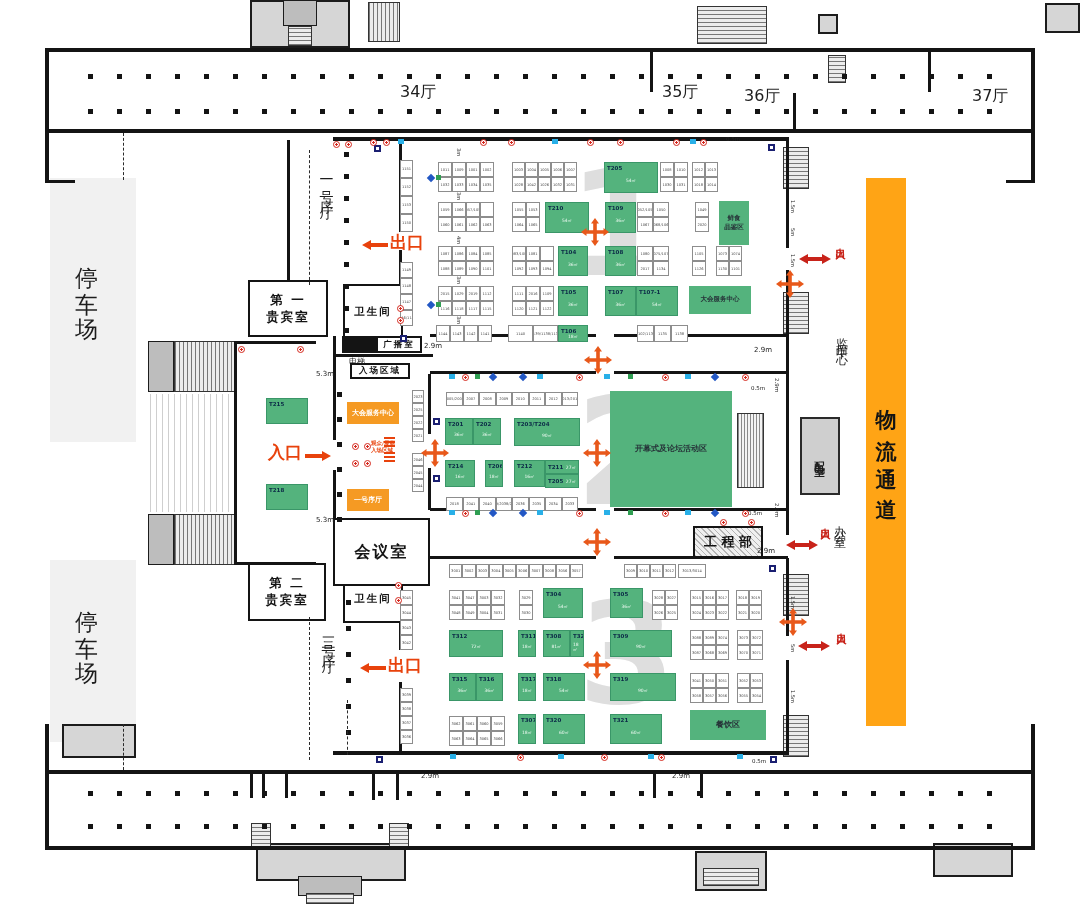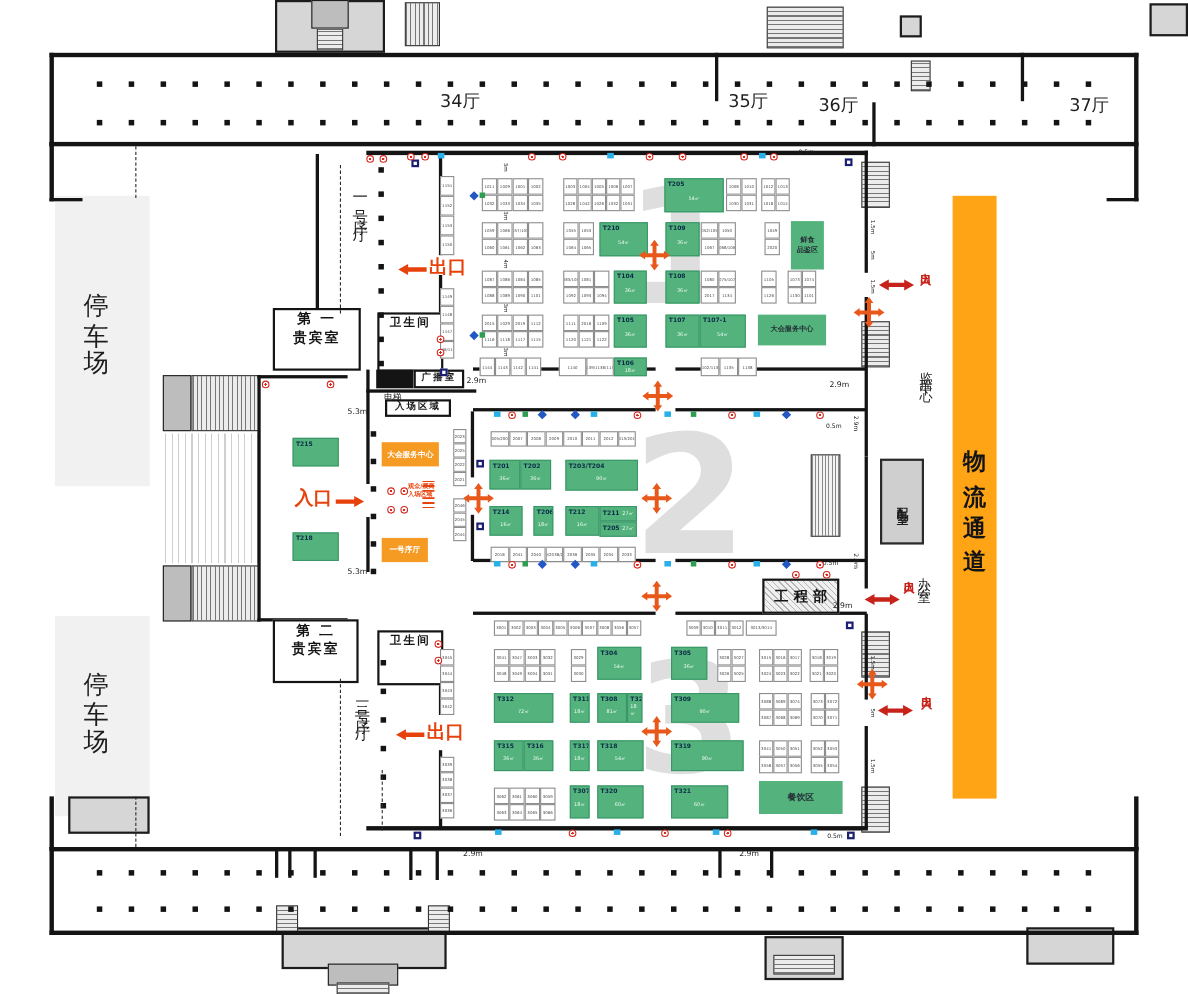--- a/index.html
+++ b/index.html
@@ -12,21 +12,21 @@
   .gray2{background:#bdbdbd;border:1.5px solid #1c1c1c;box-sizing:border-box;}
   .blackfill{background:#141414;}
   .stair{background:#ececec;border:1px solid #333;box-sizing:border-box;}
   .sh{background-image:repeating-linear-gradient(0deg,#777 0 1px,transparent 1px 4px);}
   .sv{background-image:repeating-linear-gradient(90deg,#777 0 1px,transparent 1px 4px);}
   .stairl{background:#fff;border:none;background-image:repeating-linear-gradient(90deg,#cfcfcf 0 1px,transparent 1px 6px);}
   .hatch{background:#f3f3f3 repeating-linear-gradient(90deg,#8a8a8a 0 1px,transparent 1px 3px);border:1.5px solid #333;box-sizing:border-box;}
   .hatchroom{background:#f0f0f0 repeating-linear-gradient(45deg,#b5b5b5 0 1px,transparent 1px 4px);border:2px solid #141414;box-sizing:border-box;display:flex;align-items:center;justify-content:center;font-weight:bold;color:#141414;}
   .grayroom{background:#cfcfcf;border:2px solid #2a2a2a;box-sizing:border-box;display:flex;align-items:center;justify-content:center;}
   .grayroom span{writing-mode:vertical-rl;letter-spacing:2px;color:#1d1d1d;font-weight:bold;}
-  .room{background:#fff;border:2.5px solid #141414;box-sizing:border-box;display:flex;justify-content:center;}
+  .room{background:#fff;border:2.5px solid #141414;box-sizing:border-box;display:flex;align-items:center;justify-content:center;}
   .room span{white-space:pre-line;text-align:center;color:#141414;font-weight:600;line-height:1.35;letter-spacing:2px;}
   .bar{background:#ffa415;display:flex;align-items:center;justify-content:center;}
   .bar span{writing-mode:vertical-rl;letter-spacing:30px;font-size:21px;font-weight:bold;color:#141414;}
   .obox{background:#f59a23;display:flex;align-items:center;justify-content:center;}
   .obox span{color:#fff;font-weight:bold;}
   .glabel{background:#54b37d;display:flex;align-items:center;justify-content:center;}
   .glabel span{color:#263238;font-weight:bold;white-space:pre-line;text-align:center;line-height:1.4;}
   .green{background:#54b37d;box-sizing:border-box;border:0.5px solid #3a9668;display:flex;flex-direction:column;padding:1.5px 2px;overflow:hidden;}
   .green .gid{font-size:5.5px;font-weight:bold;color:#0c2b47;line-height:1.1;}
   .green .garea{font-size:4.5px;color:#eefaf2;margin:auto;}
@@ -156,20 +156,23 @@
     <div class="abs room z3" style="left: 248px; top: 563px; width: 78px; height: 58px;">
       <span style="font-size: 12.5px;">第 二
 贵宾室</span>
     </div>
     <div class="abs room z3" style="left: 343px; top: 284px; width: 60px; height: 54px;">
       <span style="font-size: 10.5px;">卫生间</span>
     </div>
     <div class="abs room z3" style="left: 343px; top: 573px; width: 60px; height: 50px;">
       <span style="font-size: 10.5px;">卫生间</span>
     </div>
+    <div class="abs room z3" style="left: 333px; top: 518px; width: 97px; height: 68px;">
+      <span style="font-size: 16px;">会议室</span>
+    </div>
     <div class="abs blackfill z3" style="left: 342px; top: 336px; width: 34px; height: 17px;"></div>
     <div class="abs room z3" style="left: 376px; top: 336px; width: 46px; height: 17px;">
       <span style="font-size: 8.5px;">广播室</span>
     </div>
     <div class="abs room z3" style="left: 350px; top: 363px; width: 60px; height: 16px;">
       <span style="font-size: 8.5px;">入场区域</span>
     </div>
     <div class="abs obox z4" style="left: 347px; top: 402px; width: 52px; height: 22px;">
       <span style="font-size: 7px;">大会服务中心</span>
     </div>
@@ -336,20 +339,23 @@
     </div>
     <div class="abs green z4 row" style="left: 545px; top: 474px; width: 34px; height: 14px;">
       <span class="gid">T205</span>
       <span class="garea">27㎡</span>
     </div>
     <div class="abs green z4" style="left: 266px; top: 398px; width: 42px; height: 26px;">
       <span class="gid">T215</span>
     </div>
     <div class="abs green z4" style="left: 266px; top: 484px; width: 42px; height: 26px;">
       <span class="gid">T218</span>
+    </div>
+    <div class="abs glabel z4" style="left: 610px; top: 391px; width: 122px; height: 116px;">
+      <span style="font-size: 8px;">开幕式及论坛活动区</span>
     </div>
     <div class="abs green z4" style="left: 543px; top: 588px; width: 40px; height: 30px;">
       <span class="gid">T304</span>
       <span class="garea">54㎡</span>
     </div>
     <div class="abs green z4" style="left: 610px; top: 588px; width: 33px; height: 30px;">
       <span class="gid">T305</span>
       <span class="garea">36㎡</span>
     </div>
     <div class="abs green z4" style="left: 449px; top: 630px; width: 54px; height: 27px;">

